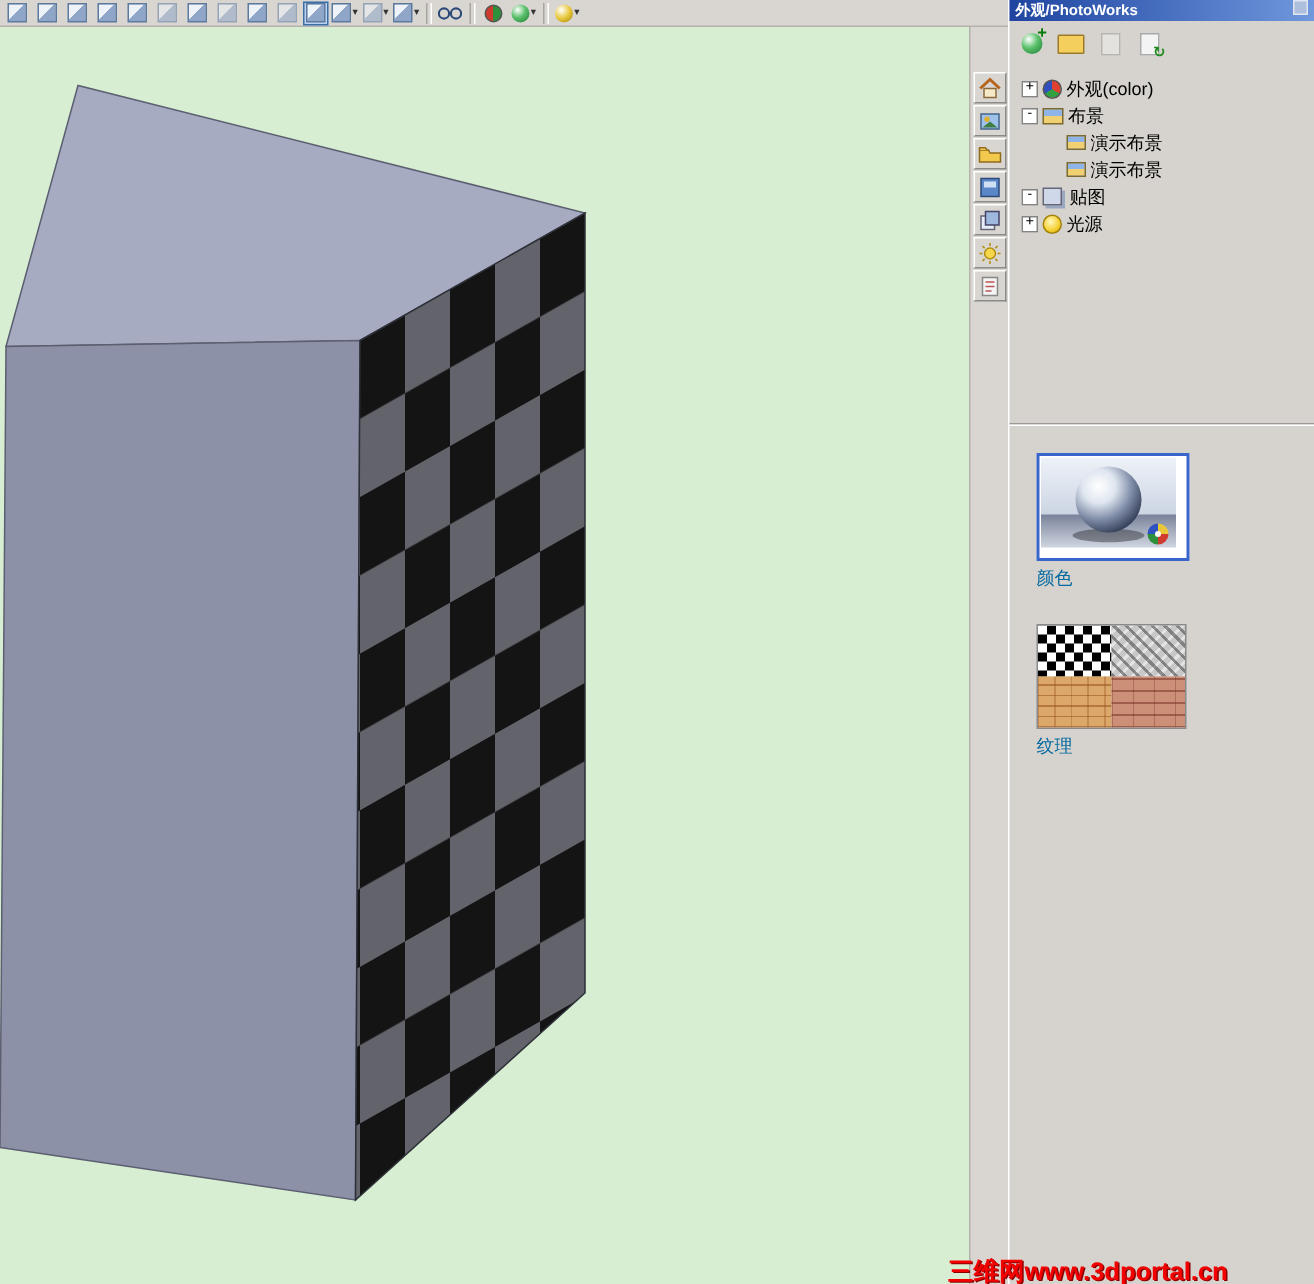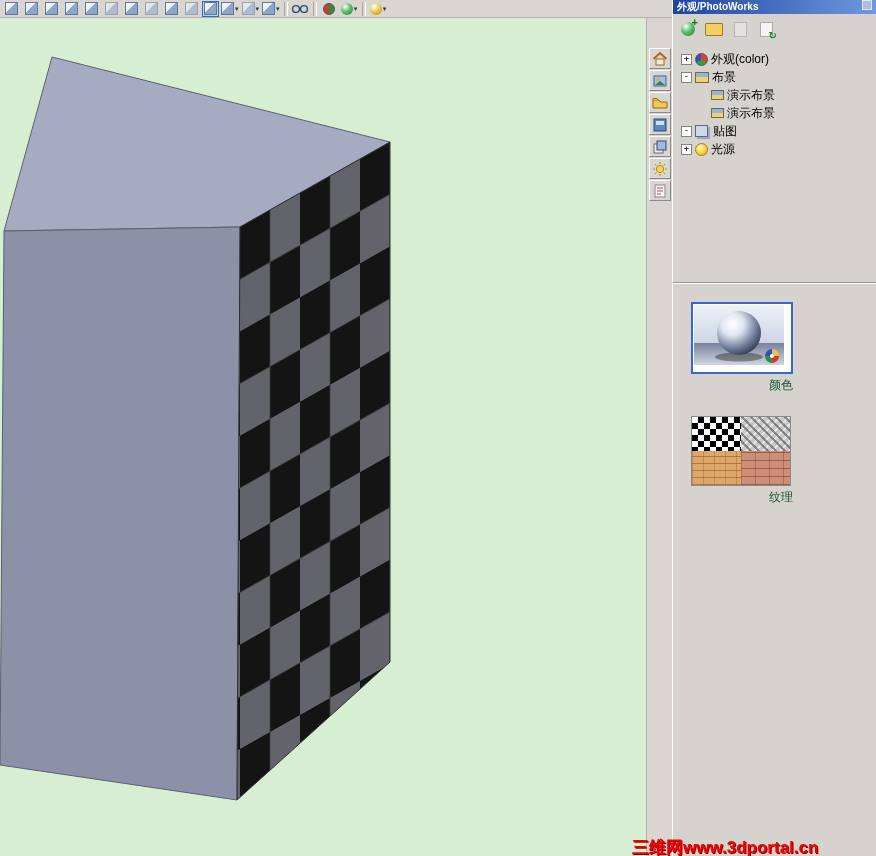--- a/index.html
+++ b/index.html
@@ -61,21 +61,21 @@
   .divider{border-top:1px solid #9a9a9a;border-bottom:1px solid #ffffff;}
   .default-text{font-size:11px;padding:3px 6px 2px 6px;color:#000;}
   .tipbox{margin:1px 4px 0 4px;background:#ffffc8;border:1px solid #5a1f1f;border-radius:4px;
           font-size:11px;line-height:1.4;text-align:center;padding:3px 2px;color:#000;}
 
   .preview-block{margin-left:18px;width:102px;}
   .preview-block.first{margin-top:18px;}
   .preview-block.second{margin-top:22px;}
   .frame-sel{width:96px;height:66px;border:2px solid #3a66cc;background:#fff;padding:1px;box-sizing:content-box;}
   .frame-plain{width:98px;height:68px;border:1px solid #8a8a8a;box-sizing:content-box;overflow:hidden;}
-  .preview-label{width:102px;text-align:right;font-size:12px;margin-top:3px;color:#14532d;}
+  .preview-label{width:102px;text-align:left;font-size:12px;margin-top:3px;color:#0369a1;}
 
   .texgrid{display:grid;grid-template-columns:49px 49px;grid-template-rows:34px 34px;width:98px;height:68px;}
   .tex-checker{background:conic-gradient(#000 .25turn,#fff 0 .5turn,#000 0 .75turn,#fff 0) top left/12px 12px repeat;}
   .tex-mesh{background-color:#c8c8c8;
             background-image:repeating-linear-gradient(45deg,rgba(40,40,40,.45) 0 2px,transparent 2px 6px),
                              repeating-linear-gradient(-45deg,rgba(255,255,255,.5) 0 2px,transparent 2px 6px);}
   .tex-sand{background-color:#dca86a;
             background-image:repeating-linear-gradient(0deg,rgba(150,80,30,.55) 0 1px,transparent 1px 7px),
                              repeating-linear-gradient(90deg,rgba(150,80,30,.35) 0 1px,transparent 1px 11px);}
   .tex-brick{background-color:#cc8f78;

